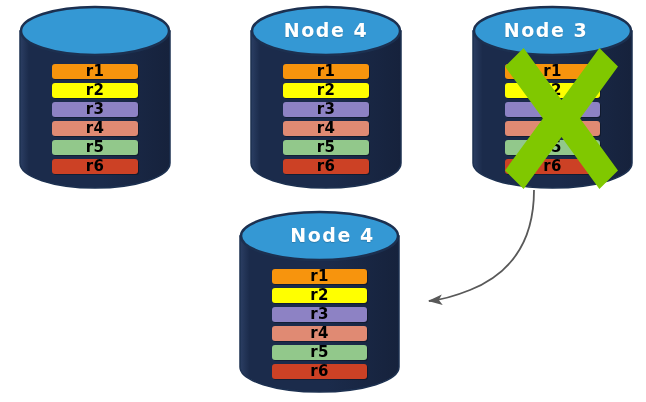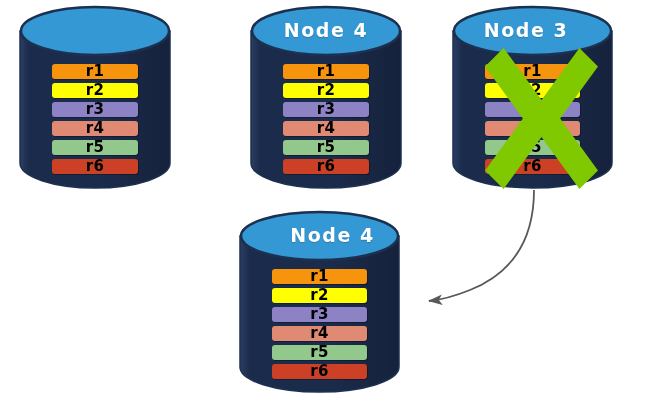--- a/index.html
+++ b/index.html
@@ -89,21 +89,21 @@
       <div class="node-title" style="top: 13px;">Node  4</div>
       <div class="rows">
         <div class="row" style="left: 32px; width: 86px; top: 58px; height: 15px; line-height: 15px; background: rgb(247, 148, 13); color: rgb(0, 0, 0);">r1</div>
         <div class="row" style="left: 32px; width: 86px; top: 77px; height: 15px; line-height: 15px; background: rgb(255, 255, 0); color: rgb(0, 0, 0);">r2</div>
         <div class="row" style="left: 32px; width: 86px; top: 96px; height: 15px; line-height: 15px; background: rgb(141, 130, 196); color: rgb(0, 0, 0);">r3</div>
         <div class="row" style="left: 32px; width: 86px; top: 115px; height: 15px; line-height: 15px; background: rgb(224, 138, 115); color: rgb(0, 0, 0);">r4</div>
         <div class="row" style="left: 32px; width: 86px; top: 134px; height: 15px; line-height: 15px; background: rgb(146, 200, 139); color: rgb(0, 0, 0);">r5</div>
         <div class="row" style="left: 32px; width: 86px; top: 153px; height: 15px; line-height: 15px; background: rgb(204, 65, 37); color: rgb(0, 0, 0);">r6</div>
       </div>
     </div>
-    <div class="node" style="left: 453px; top: 6px; width: 146px; height: 182px;">
+    <div class="node" style="left: 473px; top: 6px; width: 146px; height: 182px;">
       <svg width="159" height="182" class="cyl-svg">
         <defs>
           <linearGradient id="bodyg2" x1="0" y1="0" x2="1" y2="0">
             <stop offset="0%" stop-color="#2b3e63"></stop>
             <stop offset="6%" stop-color="#1b2b4b"></stop>
             <stop offset="55%" stop-color="#1b2b4b"></stop>
             <stop offset="100%" stop-color="#16223c"></stop>
           </linearGradient>
         </defs>
         <path d="M 0 25 L 0 157 A 79.5 25 0 0 0 159 157 L 159 25 Z" fill="url(#bodyg2)" stroke="#1c3050" stroke-width="1.5"></path>

